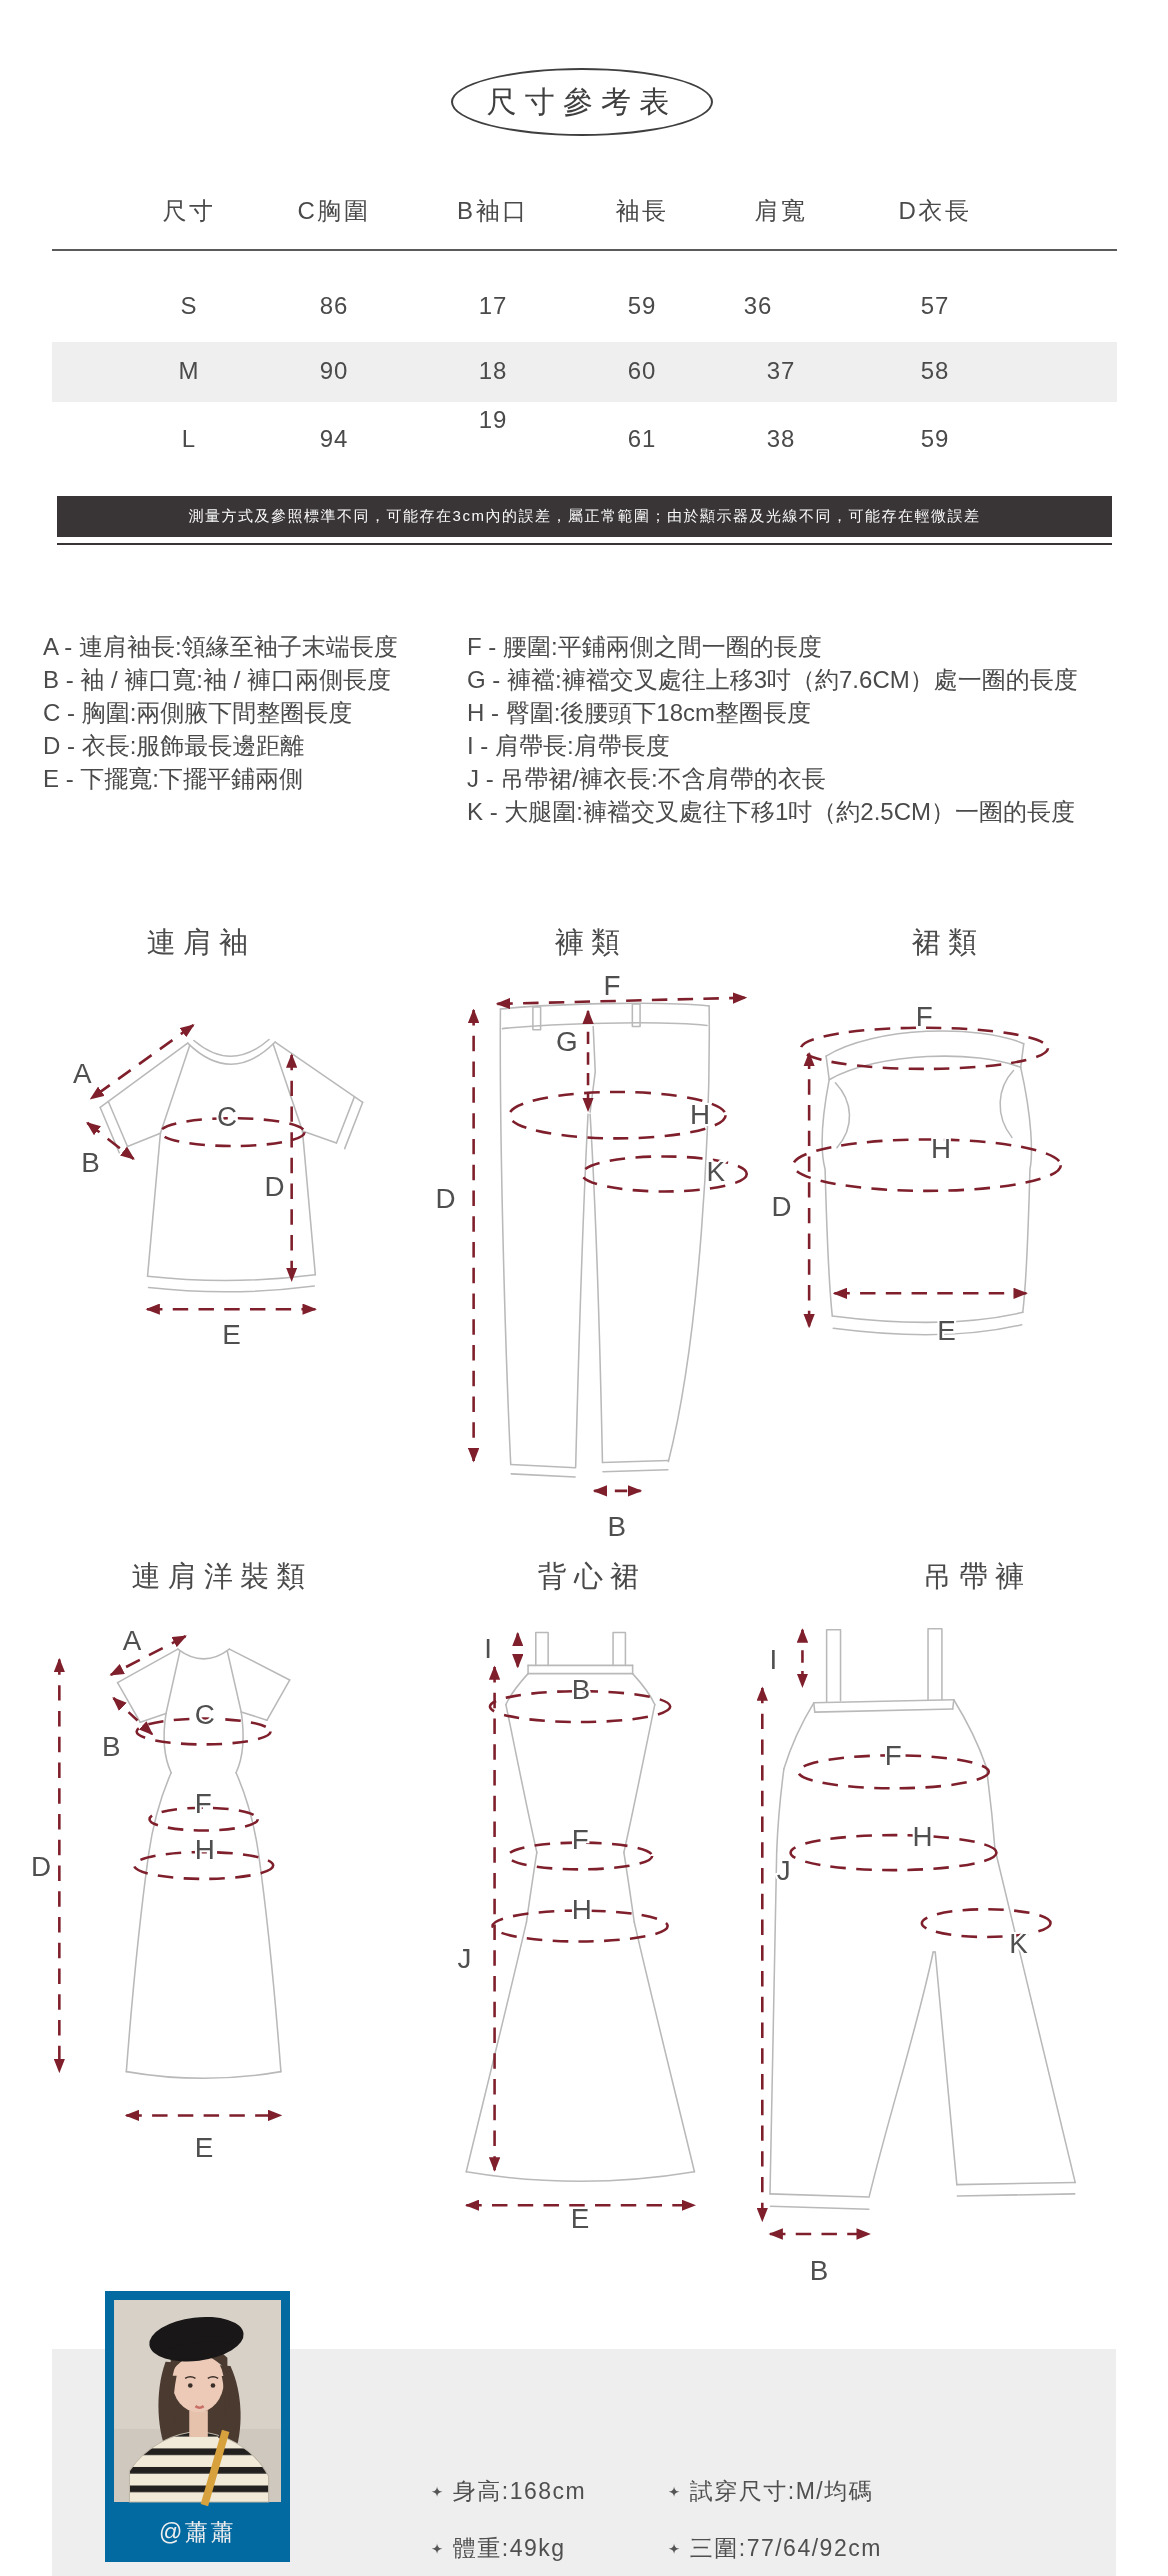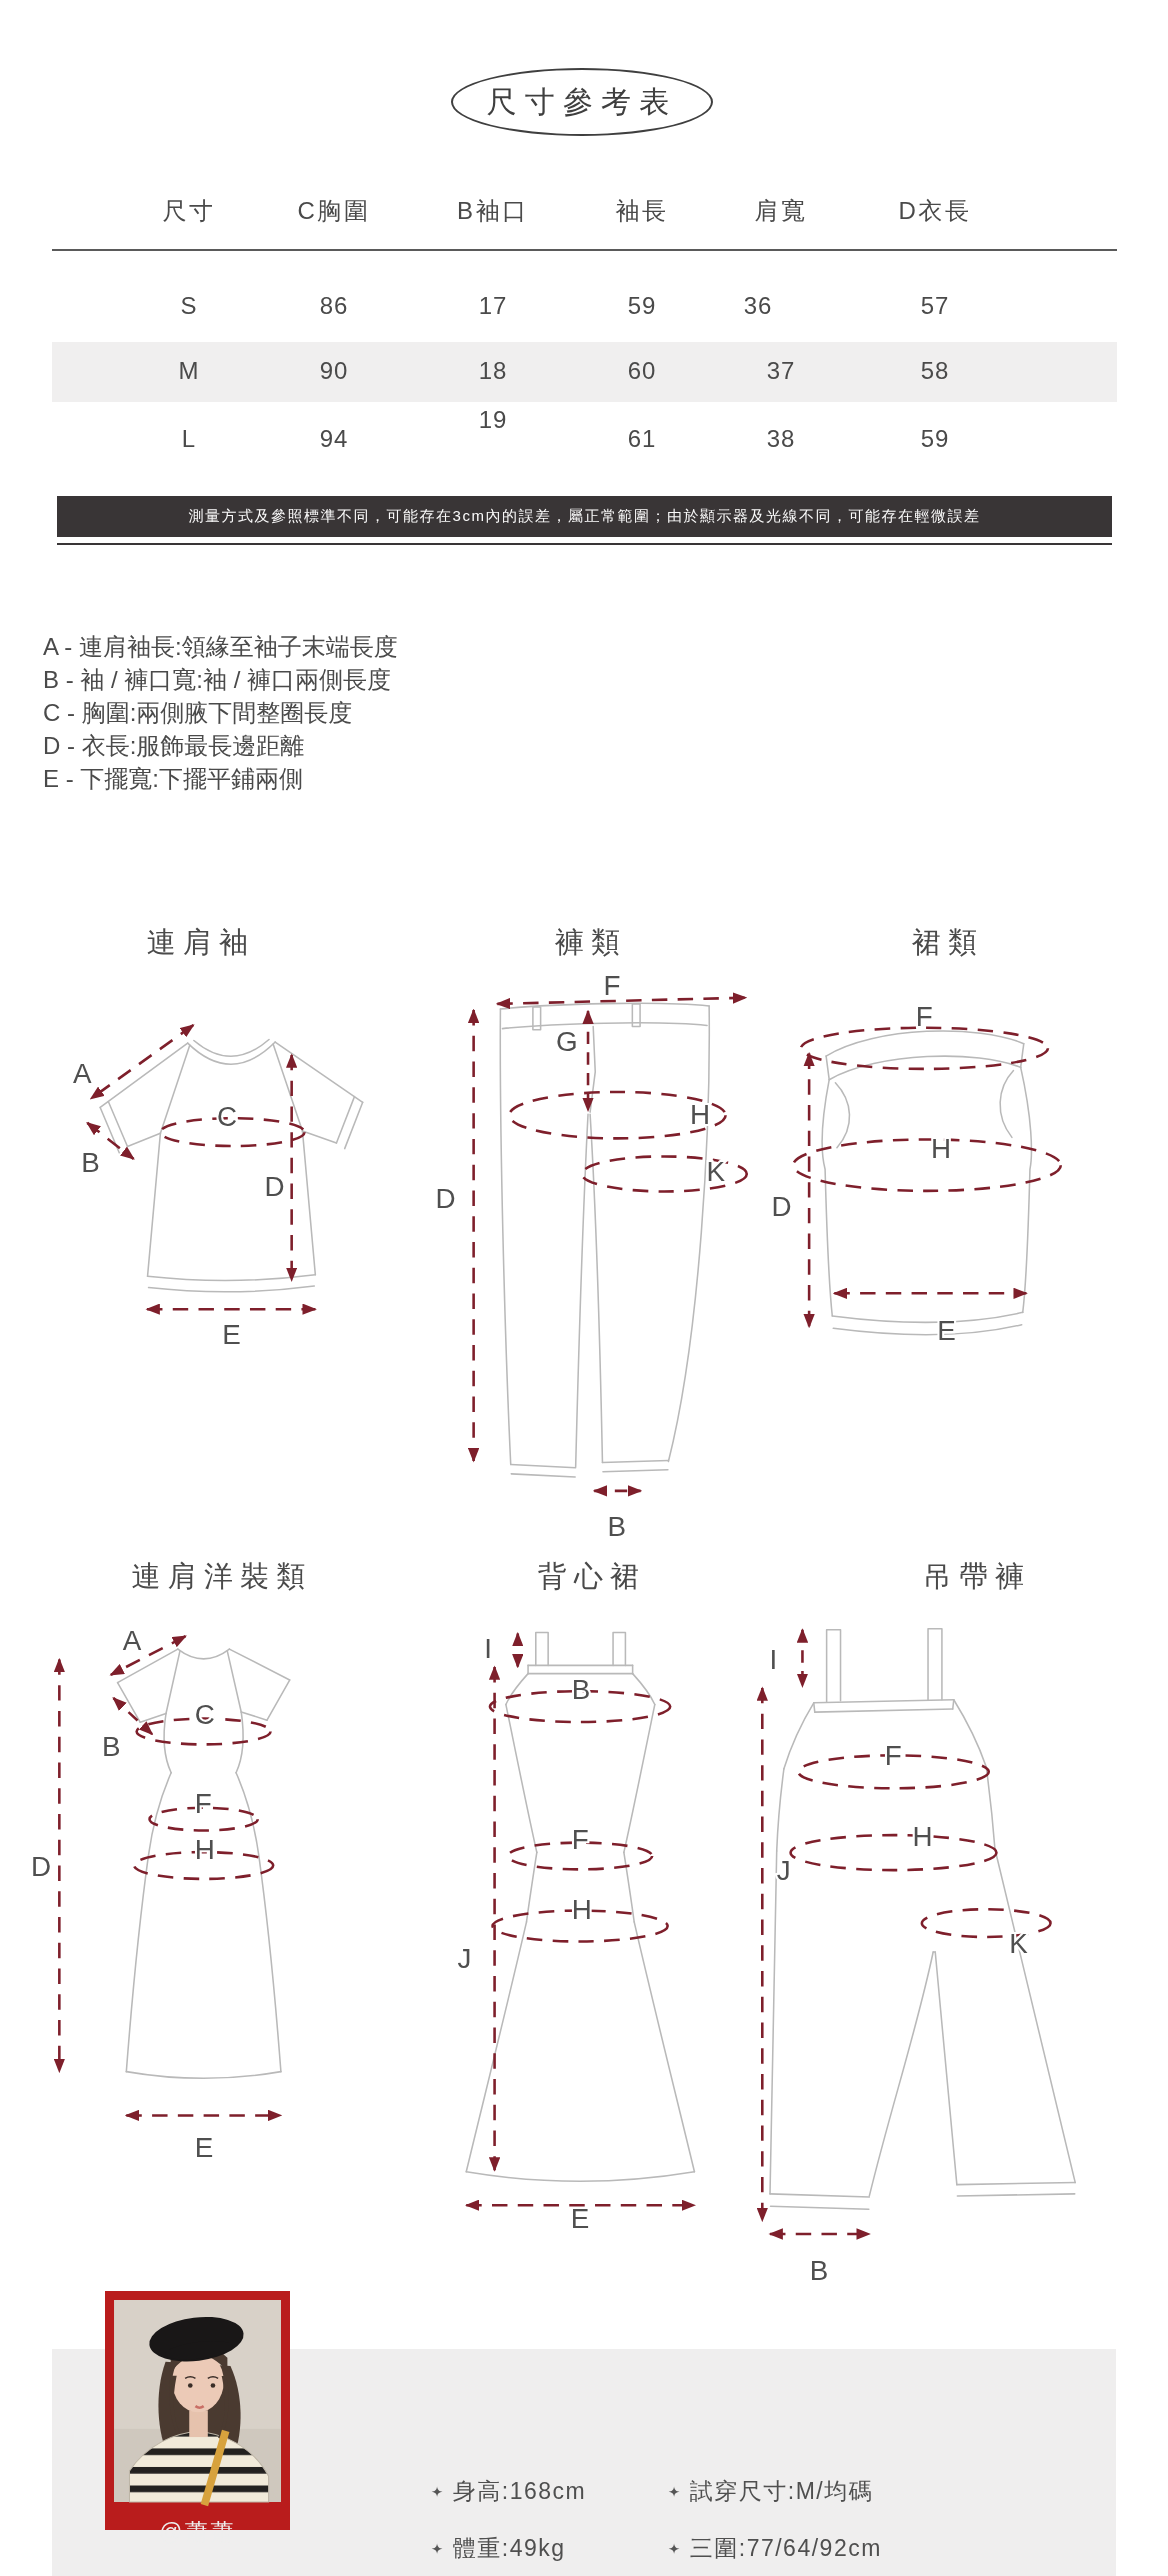--- a/index.html
+++ b/index.html
@@ -29,21 +29,21 @@
     color:#4a4a4a;white-space:nowrap;font-family:Liberation Serif, serif;}
   
   svg{position:absolute;overflow:visible;}
   .outline{fill:none;stroke:#b9b9b9;stroke-width:3px;stroke-linejoin:round;stroke-linecap:round;}
   .dash{fill:none;stroke:#7e1f2b;stroke-width:5px;stroke-dasharray:30 20;}
   .dash.fine{stroke-dasharray:24 16;}
   .lbl{fill:#4f4f4f;font-family:"Liberation Sans",sans-serif;font-size:54px;
        paint-order:stroke;stroke:#ffffff;stroke-width:8px;}
   
   .model-band{position:absolute;left:52px;top:2349px;width:1064px;height:250px;background:#efeeee;}
-  .photo-frame{position:absolute;left:105px;top:2291px;width:185px;height:239px;background:#b91c1c;}
+  .photo-frame{position:absolute;left:105px;top:2291px;width:185px;height:271px;background:#0369a1;}
   .photo-frame svg{left:9.3px;top:9.3px;}
   .photo-caption{position:absolute;left:0;top:211px;width:185px;height:60px;display:flex;
     align-items:center;justify-content:center;color:#eeeeee;font-size:23px;letter-spacing:2.6px;}
   .model-heading{position:absolute;left:385px;top:2373px;display:flex;align-items:baseline;gap:12.4px;}
   .model-heading .big{font-family:"Liberation Serif",serif;font-size:54px;color:#6b6b6b;}
   .model-heading .small{font-size:20.6px;color:#555;letter-spacing:3.1px;}
   .stat{position:absolute;display:flex;align-items:center;gap:8.2px;font-size:23px;color:#4f4f4f;
         letter-spacing:1.5px;white-space:nowrap;}
   .stat .b{font-size:14.4px;color:#555;}
 </style>
@@ -86,20 +86,28 @@
 
   <div class="notice">測量方式及參照標準不同，可能存在3cm內的誤差，屬正常範圍；由於顯示器及光線不同，可能存在輕微誤差</div>
   <div class="notice-rule"></div>
 
   <div class="legend l">
     <div>A - 連肩袖長:領緣至袖子末端長度</div>
     <div>B - 袖 / 褲口寬:袖 / 褲口兩側長度</div>
     <div>C - 胸圍:兩側腋下間整圈長度</div>
     <div>D - 衣長:服飾最長邊距離</div>
     <div>E - 下擺寬:下擺平鋪兩側</div>
+  </div>
+  <div class="legend r">
+    <div>F - 腰圍:平鋪兩側之間一圈的長度</div>
+    <div>G - 褲襠:褲襠交叉處往上移3吋（約7.6CM）處一圈的長度</div>
+    <div>H - 臀圍:後腰頭下18cm整圈長度</div>
+    <div>I - 肩帶長:肩帶長度</div>
+    <div>J - 吊帶裙/褲衣長:不含肩帶的衣長</div>
+    <div>K - 大腿圍:褲襠交叉處往下移1吋（約2.5CM）一圈的長度</div>
   </div>
 
   <div class="diag-title" style="left:201px;top:943px">連肩袖</div>
   <div class="diag-title" style="left:591px;top:943px">褲類</div>
   <div class="diag-title" style="left:948px;top:943px">裙類</div>
   <div class="diag-title" style="left:222px;top:1577px">連肩洋裝類</div>
   <div class="diag-title" style="left:592px;top:1577px">背心裙</div>
   <div class="diag-title" style="left:977px;top:1577px">吊帶褲</div>
 
   <svg style="left:41px;top:994px" width="350" height="407" viewBox="0 0 680 790">

